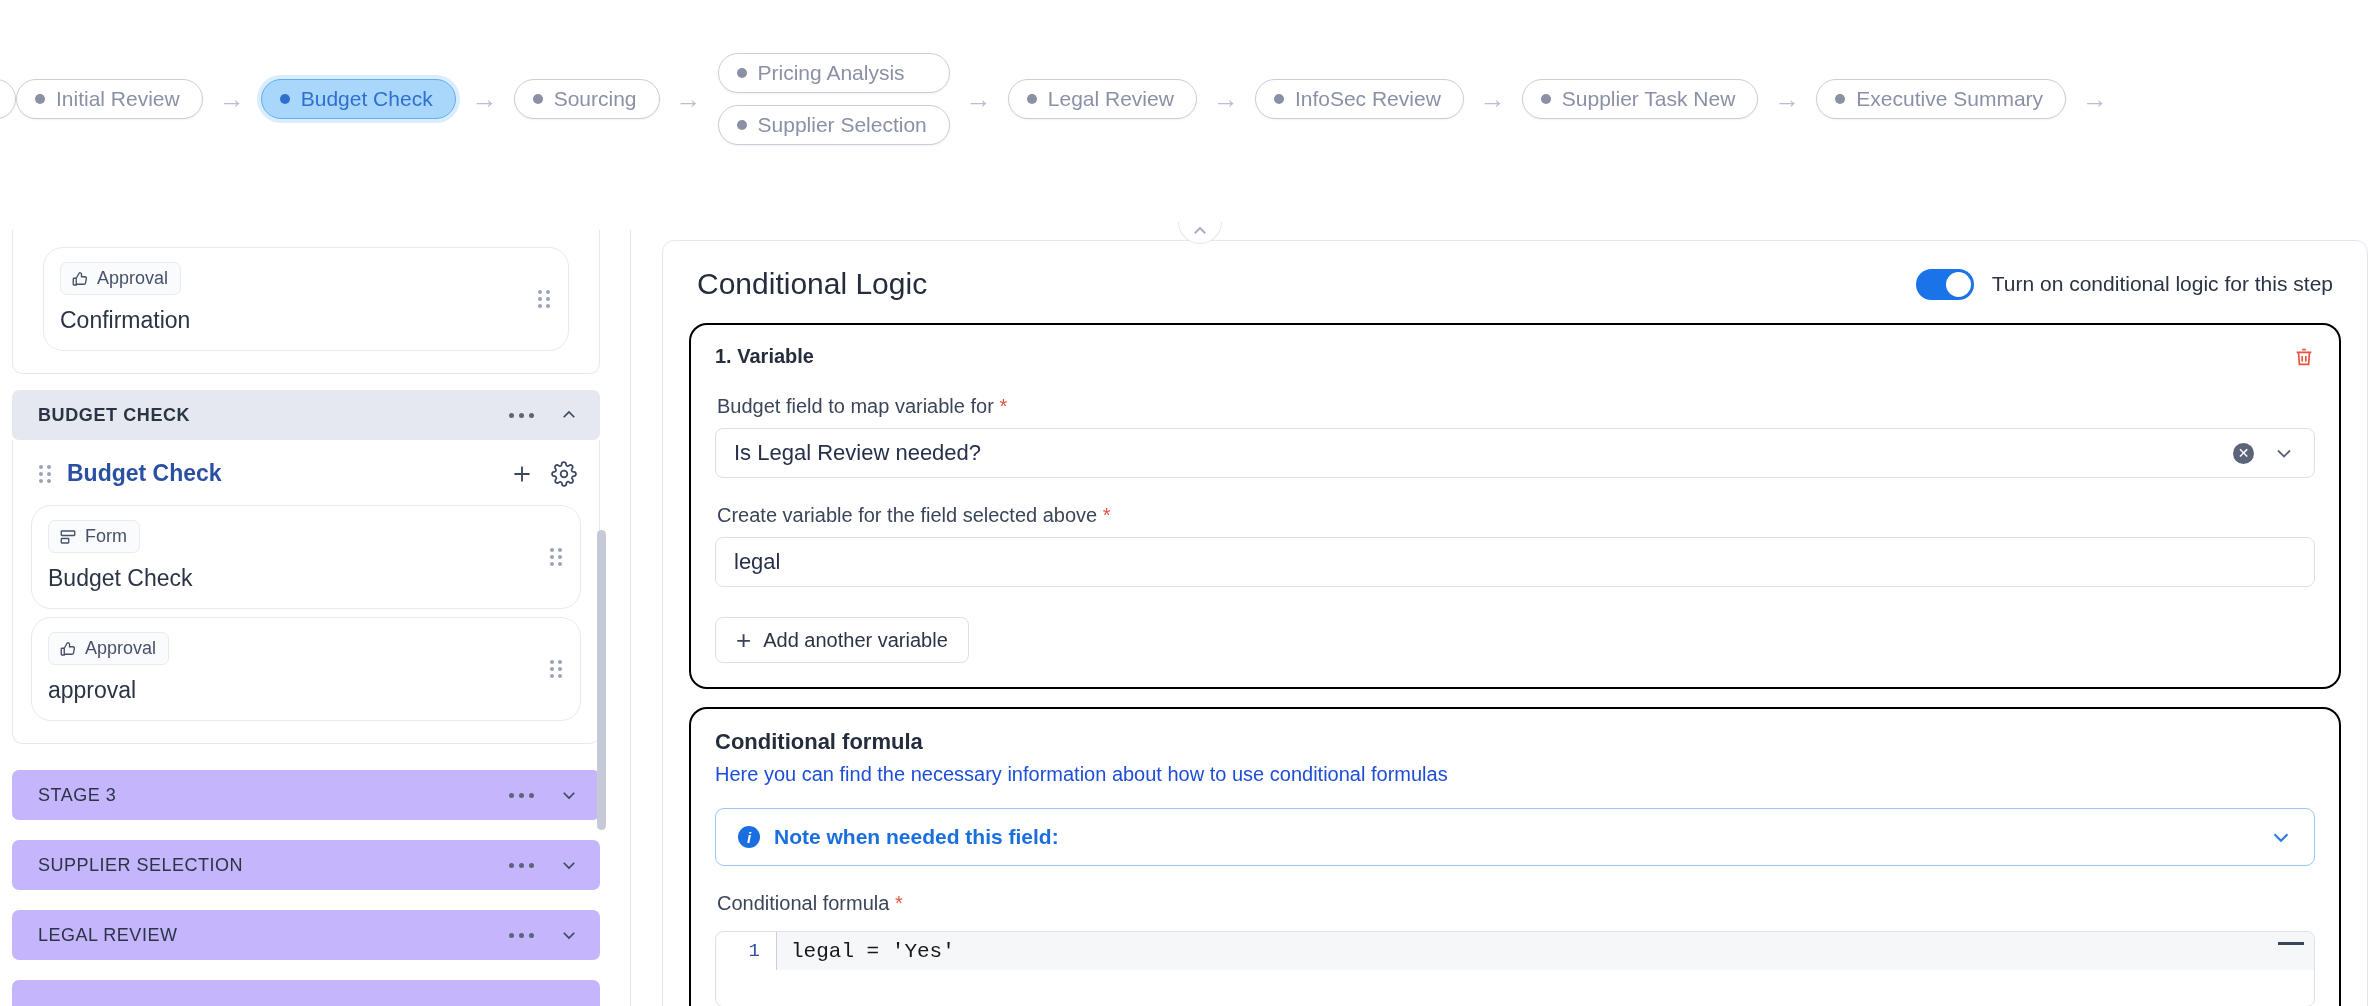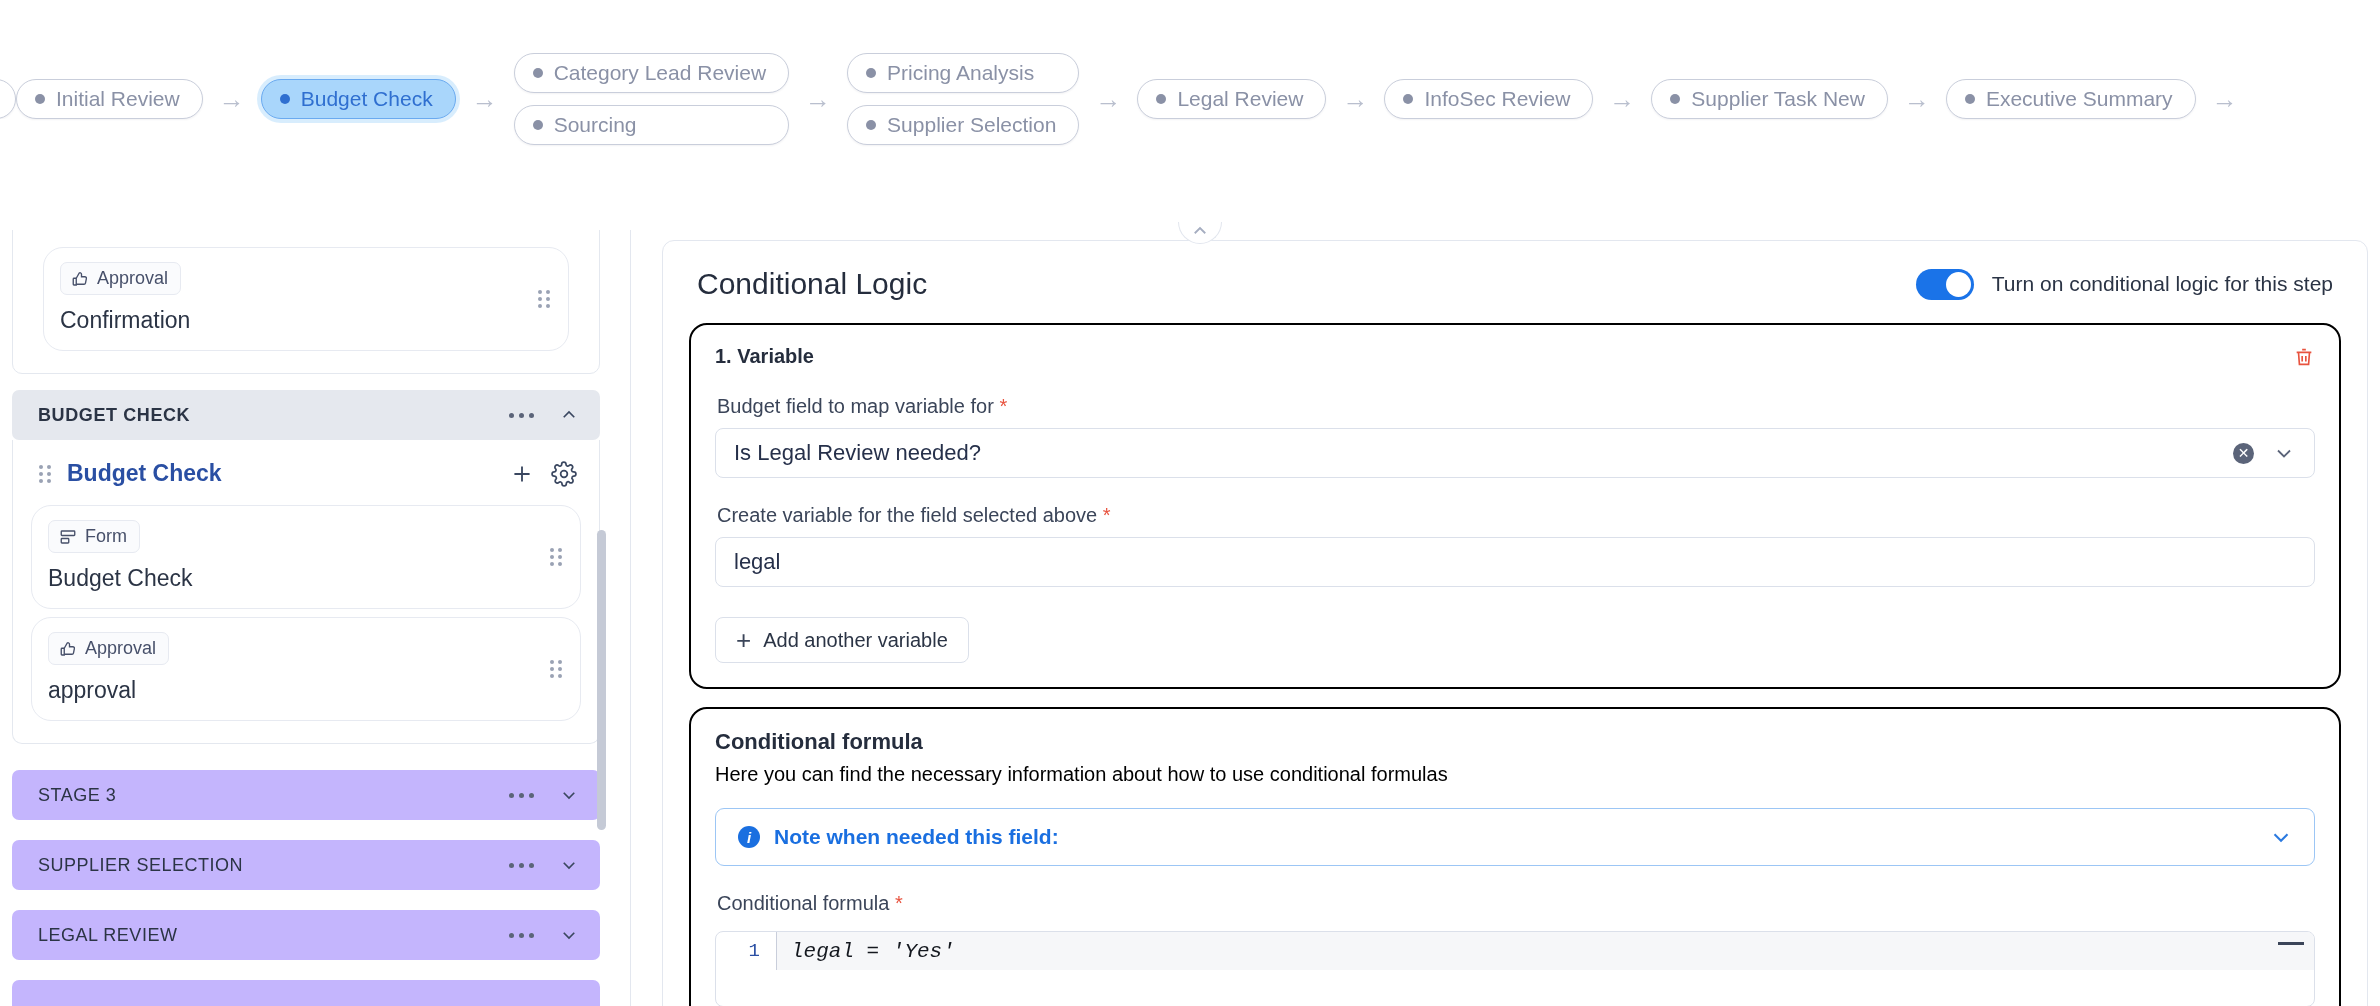--- a/index.html
+++ b/index.html
@@ -190,21 +190,21 @@
   }
   .add-btn {
     display: inline-flex; align-items: center; gap: 12px;
     border: 1px solid #dbe0ea; border-radius: 8px;
     background: #fff; height: 46px; padding: 0 20px;
     font-size: 20px; color: #2b3445; margin-top: 30px;
   }
   .add-btn .plus { font-size: 26px; line-height: 1; color: #3b4559; font-weight: 300; }
 
   .formula-title { font-size: 22px; font-weight: 700; color: #252d3d; }
-  .formula-sub { font-size: 20px; color: #000000; margin-top: 8px; }
+  .formula-sub { font-size: 20px; color: #1d4ed8; margin-top: 8px; }
   .note-box {
     margin-top: 22px; height: 58px;
     border: 1px solid #9cc6f5; border-radius: 9px;
     background: #fff; display: flex; align-items: center;
     justify-content: space-between; padding: 0 20px 0 22px;
   }
   .note-left { display: flex; align-items: center; gap: 14px; }
   .note-i {
     width: 22px; height: 22px; border-radius: 50%; background: #1a6fe0;
     color: #fff; font-size: 15px; font-weight: 700; font-style: italic;
@@ -223,21 +223,21 @@
   }
   .gutter {
     width: 52px; text-align: right; padding-right: 16px;
     color: #2a4fa3; font-size: 19px;
     font-family: "Liberation Mono", monospace;
   }
   .code-text {
     flex: 1; height: 38px; display: flex; align-items: center;
     background: #f6f7f9; border-left: 1px solid #c9cedb;
     padding-left: 14px;
-    font-family: "Liberation Mono", monospace; font-size: 21px; color: #14181f; font-style: italic;
+    font-family: "Liberation Mono", monospace; font-size: 21px; color: #14181f;
   }
   .code-minimap {
     position: absolute; right: 10px; top: 10px; width: 26px; height: 3px; background: #3b4559;
   }
 </style>
 </head>
 <body>
 
 <div id="pipeline-bar">
   <div class="pipe-scroll">
@@ -259,24 +259,20 @@
 
     <div class="pipe-group">
       <div class="pipe-chip active">
         <span class="dot"></span>
         <span>Budget Check</span>
       </div>
     </div>
     <span class="pipe-arrow">→</span>
 
     <div class="pipe-group">
-      <div class="pipe-chip">
-        <span class="dot"></span>
-        <span>Category Lead Review</span>
-      </div>
       <div class="pipe-chip">
         <span class="dot"></span>
         <span>Sourcing</span>
       </div>
     </div>
     <span class="pipe-arrow">→</span>
 
     <div class="pipe-group">
       <div class="pipe-chip">
         <span class="dot"></span>

